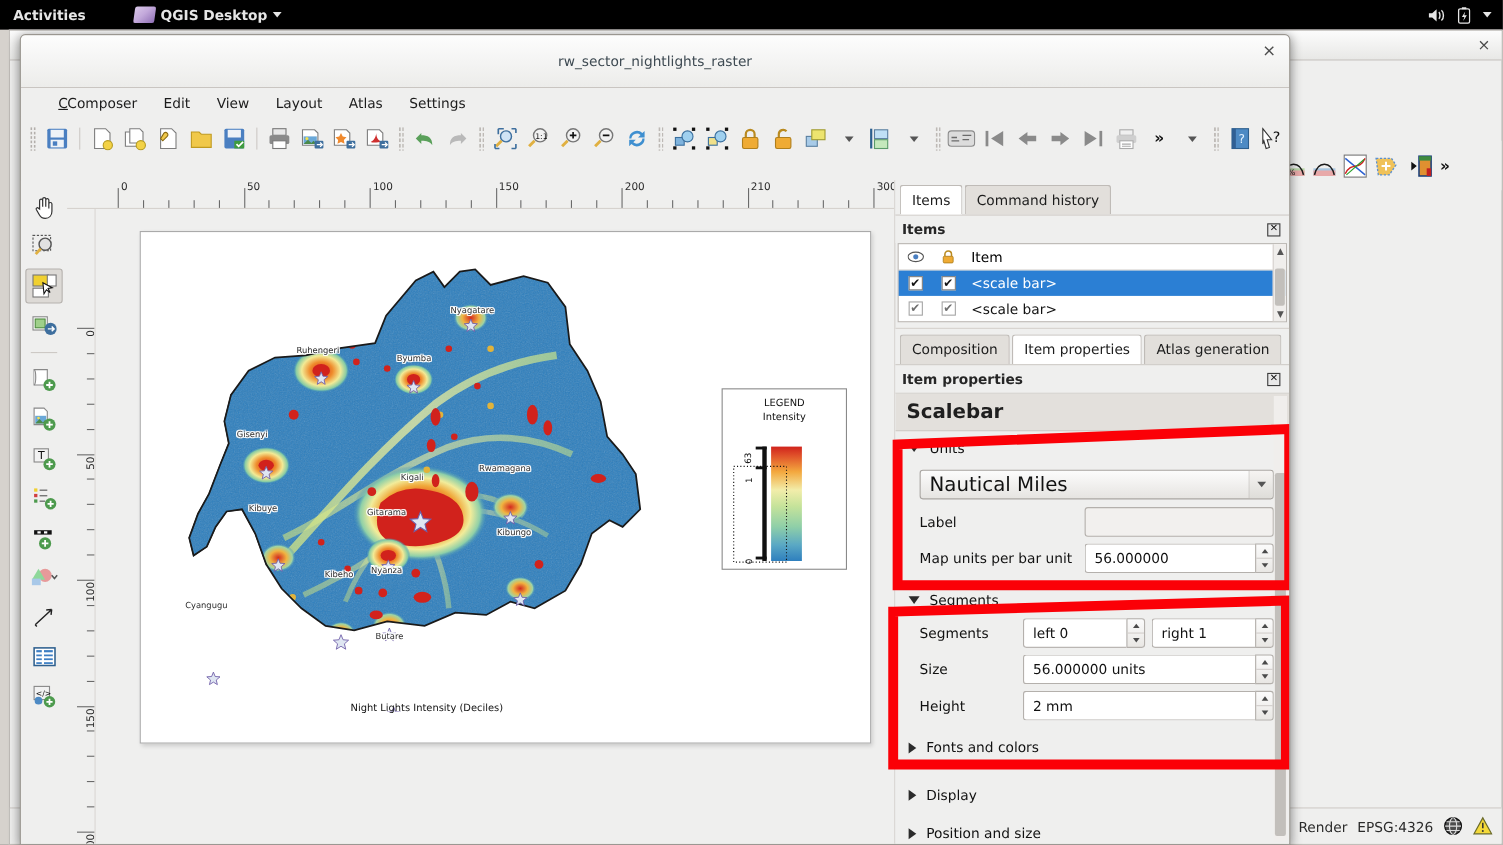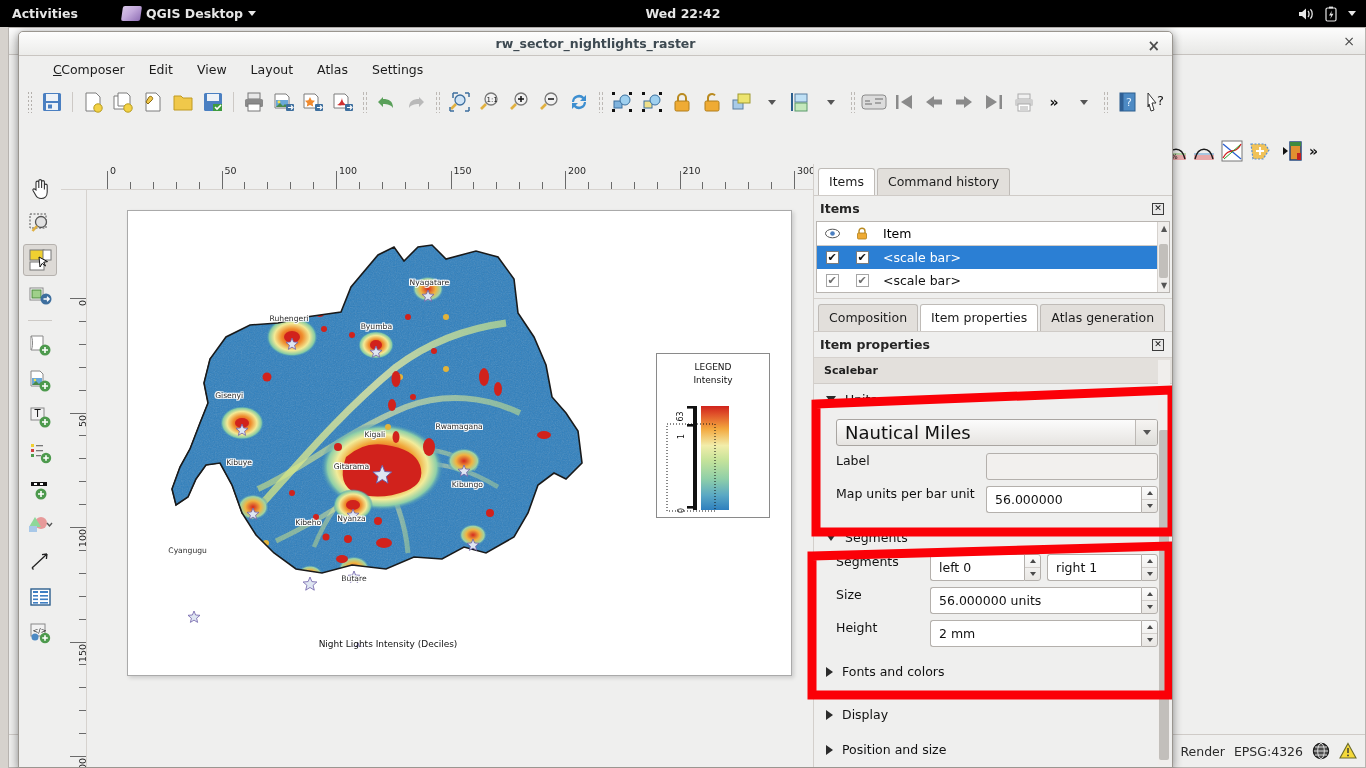--- a/index.html
+++ b/index.html
@@ -63,27 +63,27 @@
   #composer {
     position: absolute; top: 4px; left: 18px;
     width: 1155px; height: 737px;
     background: #efefee;
     border: 1px solid #9a9690;
     border-radius: 5px 5px 0 0;
     box-shadow: 0 2px 10px rgba(0,0,0,.45);
     overflow: hidden;
   }
   #comp-title {
-    height: 24px;
+    height: 48px;
     background: linear-gradient(#fdfdfd,#ececea);
     border-bottom: 1px solid #c9c5c1;
     border-radius: 4px 4px 0 0;
     display: flex; align-items: center; justify-content: center;
     position: relative;
-    font-size: 12.5px; font-weight: bold; color: #3e4a52;
+    font-size: 12.5px; font-weight: normal; color: #3e4a52;
   }
   #comp-title .closebtn {
     position: absolute; right: 12px; top: 7px;
     font-size: 15px; color: #4d4d4d; line-height: 1; cursor: pointer;
   }
   
   #menubar {
     height: 26px; display: flex; align-items: center; gap: 0px;
     padding-left: 22px; font-size: 12.5px; color: #1c1c1c;
     background: #efefee;
@@ -165,26 +165,26 @@
   .it-scroll { position:absolute; right:0; top:0; bottom:0; width:12px; background:#f0eeec; border-left:1px solid #d6d2ce;}
   .it-thumb { position:absolute; left:1px; right:1px; top:22px; height:34px; background:#c2bfbb; border-radius:2px;}
   .arrow-up, .arrow-dn { position:absolute; left:3px; font-size:8px; color:#555;}
   
   .ptabs { display:flex; padding: 5px 4px 0 4px; border-top:1px solid #d5d1cd; background:#efefee;}
   
   #props {
     position:relative; flex:1; overflow:hidden; background:#efefee;
     border-top:1px solid #d5d1cd;
   }
-  .sect-title { font-size:11px; font-weight:bold; color:#1f1f1f; background:#e3e0dc;
+  .sect-title { font-size:18px; font-weight:bold; color:#1f1f1f; background:#e3e0dc;
                 padding:6px 10px; border-bottom:1px solid #d0ccc8;}
   .grp-head { display:flex; align-items:center; gap:9px; font-size:12.5px; color:#111; padding:8px 0 6px 12px;}
   .tri-dn { width:0;height:0;border-left:5px solid transparent;border-right:5px solid transparent;border-top:7px solid #2b2b2b;}
   .tri-rt { width:0;height:0;border-top:5px solid transparent;border-bottom:5px solid transparent;border-left:7px solid #2b2b2b;}
-  .frow { display:flex; padding: 3px 14px 3px 22px; font-size:12.5px; color:#111;}
+  .frow { display:flex; align-items:center; padding: 3px 14px 3px 22px; font-size:12.5px; color:#111;}
   .flabel { width: 150px; }
   .fctl { flex:1; display:flex; align-items:center; }
   .combo {
     flex:1; height:27px; background:linear-gradient(#fcfcfc,#e6e4e1);
     border:1px solid #a9a5a1; border-radius:3px; display:flex; align-items:center;
     padding-left:8px; font-size:18px; color:#111; position:relative; cursor:pointer;
   }
   .combo .arrowbox {
     position:absolute; right:0; top:0; bottom:0; width:22px;
     border-left:1px solid #bdb9b5; display:flex; align-items:center; justify-content:center;
@@ -231,21 +231,20 @@
 </head>
 <body>
 
 <div id="topbar">
   <span class="activities">Activities</span>
   <span class="appname">
     <span class="qgis-logo"></span>
     <span>QGIS Desktop</span>
     <span class="caret-dn"></span>
   </span>
-  <span class="clock">Wed 22:42</span>
   <span class="tray">
     <svg width="16" height="14" viewBox="0 0 16 14">
       <path d="M1 5h3l4-3.5v11L4 9H1z" fill="#e6e6e6"></path>
       <path d="M10 4c1.4 1.2 1.4 4.8 0 6" stroke="#e6e6e6" stroke-width="1.3" fill="none"></path>
       <path d="M12.4 2.3c2.4 2 2.4 7.4 0 9.4" stroke="#e6e6e6" stroke-width="1.3" fill="none"></path>
     </svg>
     <svg width="12" height="16" viewBox="0 0 12 16">
       <rect x="1" y="2" width="10" height="13" rx="1.5" fill="none" stroke="#e6e6e6" stroke-width="1.2"></rect>
       <rect x="4" y="0.6" width="4" height="1.8" fill="#e6e6e6"></rect>
       <path d="M7 4.5l-3 5h2.2l-1 3.5 3.3-5.2H6.2z" fill="#e6e6e6"></path>

